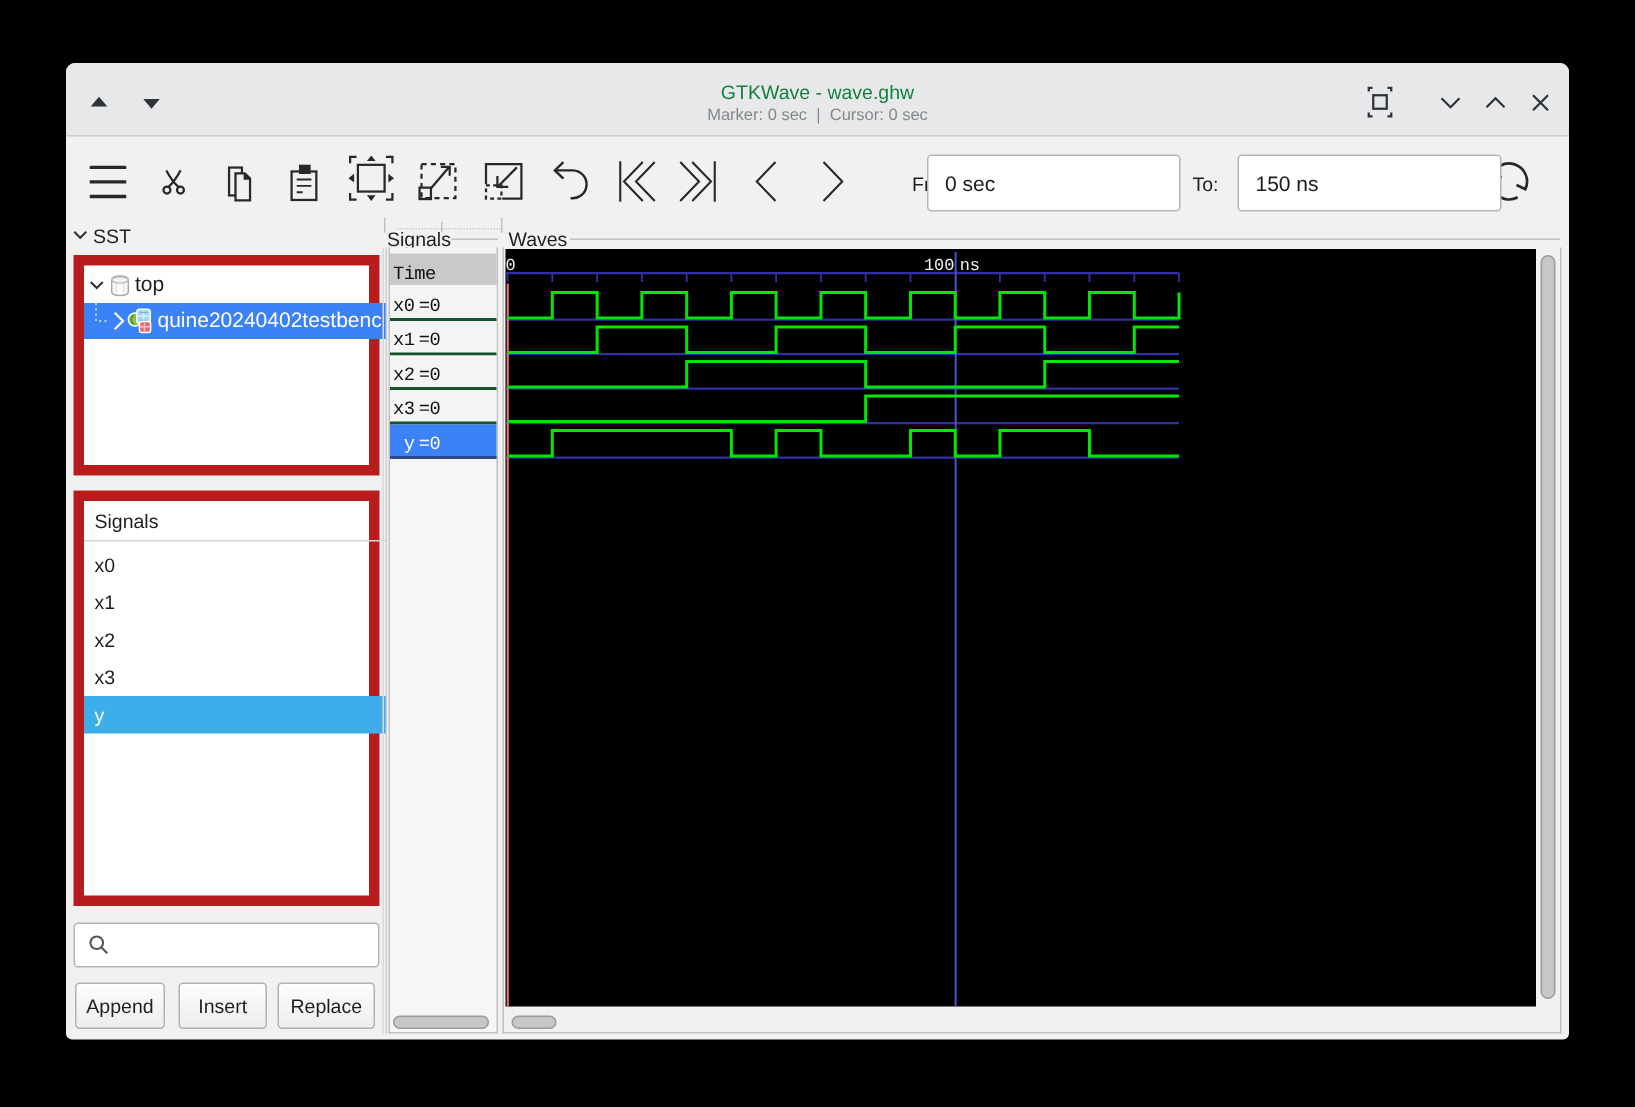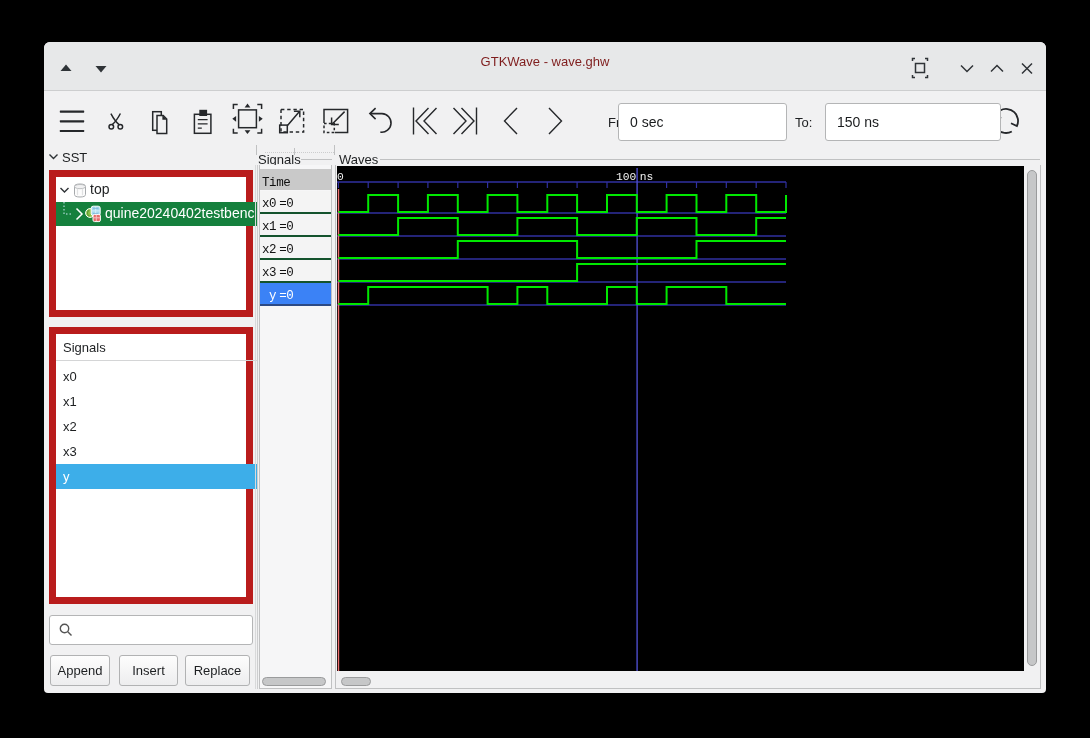--- a/index.html
+++ b/index.html
@@ -13,21 +13,22 @@
   .panelbox{position:absolute;background:#fff;border:7px solid #b91c1c;}
   .btn{position:absolute;height:31px;background:linear-gradient(#fdfdfd,#ededee);border:1px solid #b1b2b3;border-radius:3px;font-size:13px;color:#1d1f21;text-align:center;line-height:29px;}
   .srow{position:absolute;left:0;padding-left:7px;font-size:13px;color:#1d1f21;height:25px;line-height:25px;width:202px;}
   .eq{margin-left:3px;} .trow{position:absolute;left:216px;width:71px;height:23px;background:#f4f4f4;border-bottom:2px solid #14532d;font-family:"Liberation Mono",monospace;font-size:12.5px;color:#111;line-height:27px;padding-left:2px;letter-spacing:-0.4px;}
 </style>
 </head>
 <body>
 <div class="win">
 
   <div class="abs" style="left:0;top:0;width:1002px;height:49px;background:#e7e8e9;border-bottom:1px solid #cdcecf;"></div>
-  <div class="abs" style="left:0;top:12px;width:1002px;text-align:center;font-size:13px;color:#7f1d1d;">GTKWave - wave.ghw</div>
+  <div class="abs" style="left:0;top:12px;width:1002px;text-align:center;font-size:13px;color:#15803d;">GTKWave - wave.ghw</div>
+  <div class="abs" style="left:0;top:29px;width:1002px;text-align:center;font-size:11px;color:#85888a;">Marker: 0 sec&nbsp; |&nbsp; Cursor: 0 sec</div>
   <svg class="abs" style="left:0;top:0" width="1002" height="49" viewBox="0 0 1002 49">
     <path d="M16.5 29 L22 22.5 L27.5 29 Z" fill="#2f3337"></path>
     <path d="M51.5 24 L62.5 24 L57 30.5 Z" fill="#2f3337"></path>
     <g stroke="#2f3337" stroke-width="1.5" fill="none">
       <rect x="871.5" y="21.5" width="9" height="9"></rect>
       <path d="M868.5 19 L868.5 16.5 L871 16.5 M881 16.5 L883.5 16.5 L883.5 19 M883.5 33 L883.5 35.5 L881 35.5 M871 35.5 L868.5 35.5 L868.5 33"></path>
       <path d="M917 23.5 L923 29.5 L929 23.5"></path>
       <path d="M947 29.5 L953 23.5 L959 29.5"></path>
       <path d="M978 21.5 L988 31.5 M988 21.5 L978 31.5"></path>
     </g>
@@ -129,21 +130,21 @@
       <svg class="abs" style="left:3px;top:8px" width="12" height="10" viewBox="0 0 12 10">
           <path d="M1.5 2 L5.5 6 L9.5 2" stroke="#2f3337" stroke-width="1.4" fill="none"></path>
         </svg>
       <svg class="abs" style="left:17px;top:5px" width="14" height="15" viewBox="0 0 14 15">
         <path d="M1.5 3.5 Q1.5 1 7 1 Q12.5 1 12.5 3.5 L12.5 11.5 Q12.5 14 7 14 Q1.5 14 1.5 11.5 Z" fill="#fcfcfc" stroke="#a6a9ac" stroke-width="1"></path>
         <ellipse cx="7" cy="3.6" rx="5.5" ry="2.1" fill="#f1f1f2" stroke="#b5b8ba" stroke-width="0.9"></ellipse>
         <path d="M4.5 5.8 L4.5 12.2 M9.5 5.8 L9.5 12.2" stroke="#e0e1e2" stroke-width="1.2" fill="none"></path>
       </svg>
       <div class="abs" style="left:34px;top:3px;font-size:14px;color:#1d1f21;">top</div>
     </div>
-    <div class="abs" style="left:0;top:25px;width:202px;height:24px;background:#15803d;">
+    <div class="abs" style="left:0;top:25px;width:202px;height:24px;background:#3b82f6;">
       <svg class="abs" style="left:0;top:0" width="202" height="24" viewBox="0 0 202 24">
         <path d="M8 0 L8 12 L15 12" stroke="#cfe9f7" stroke-width="1" fill="none" stroke-dasharray="1.5,2"></path>
         <path d="M20.5 6.5 L26 12 L20.5 17.5" stroke="#fff" stroke-width="1.5" fill="none"></path>
         <circle cx="34" cy="11" r="4.4" fill="#8bc34a" stroke="#fff" stroke-width="1"></circle>
         <path d="M33.2 8.2 A3.4 3.4 0 0 0 33.5 14.3" stroke="#5e9732" stroke-width="1.1" fill="none"></path>
         <rect x="35.2" y="4.2" width="9" height="9.4" rx="2" fill="#a5d8ee" stroke="#fff" stroke-width="1"></rect>
         <path d="M35.6 8.9 L43.8 8.9 M39.7 4.6 L39.7 13.2" stroke="#d6effa" stroke-width="1"></path>
         <path d="M37 6.3 L42.4 6.3 M37 11.5 L42.4 11.5" stroke="#74b4d6" stroke-width="0.8"></path>
         <rect x="37" y="12.4" width="7.4" height="7.2" rx="1.5" fill="#e66a6a" stroke="#fff" stroke-width="1"></rect>
         <path d="M37.3 15.8 L44.1 15.8 M40.3 12.8 L40.3 19.2" stroke="#f6c0c0" stroke-width="1"></path>

